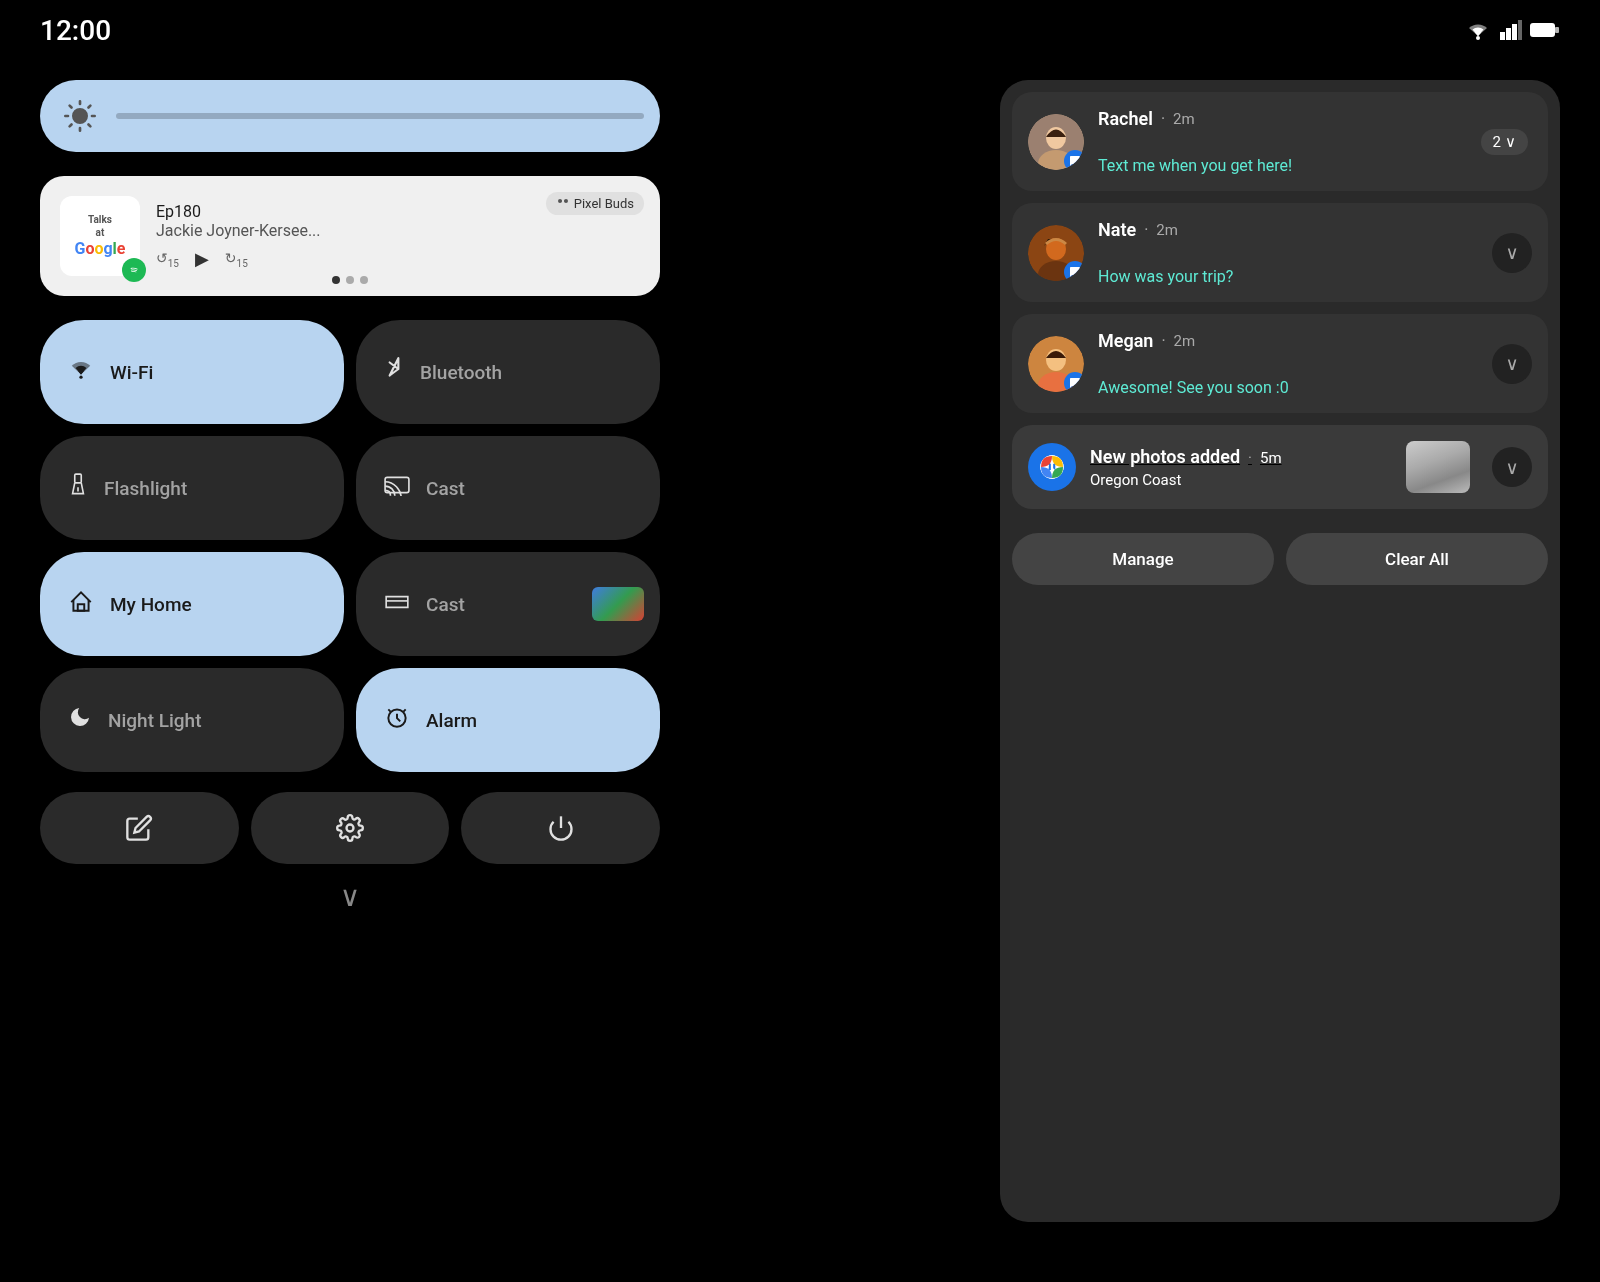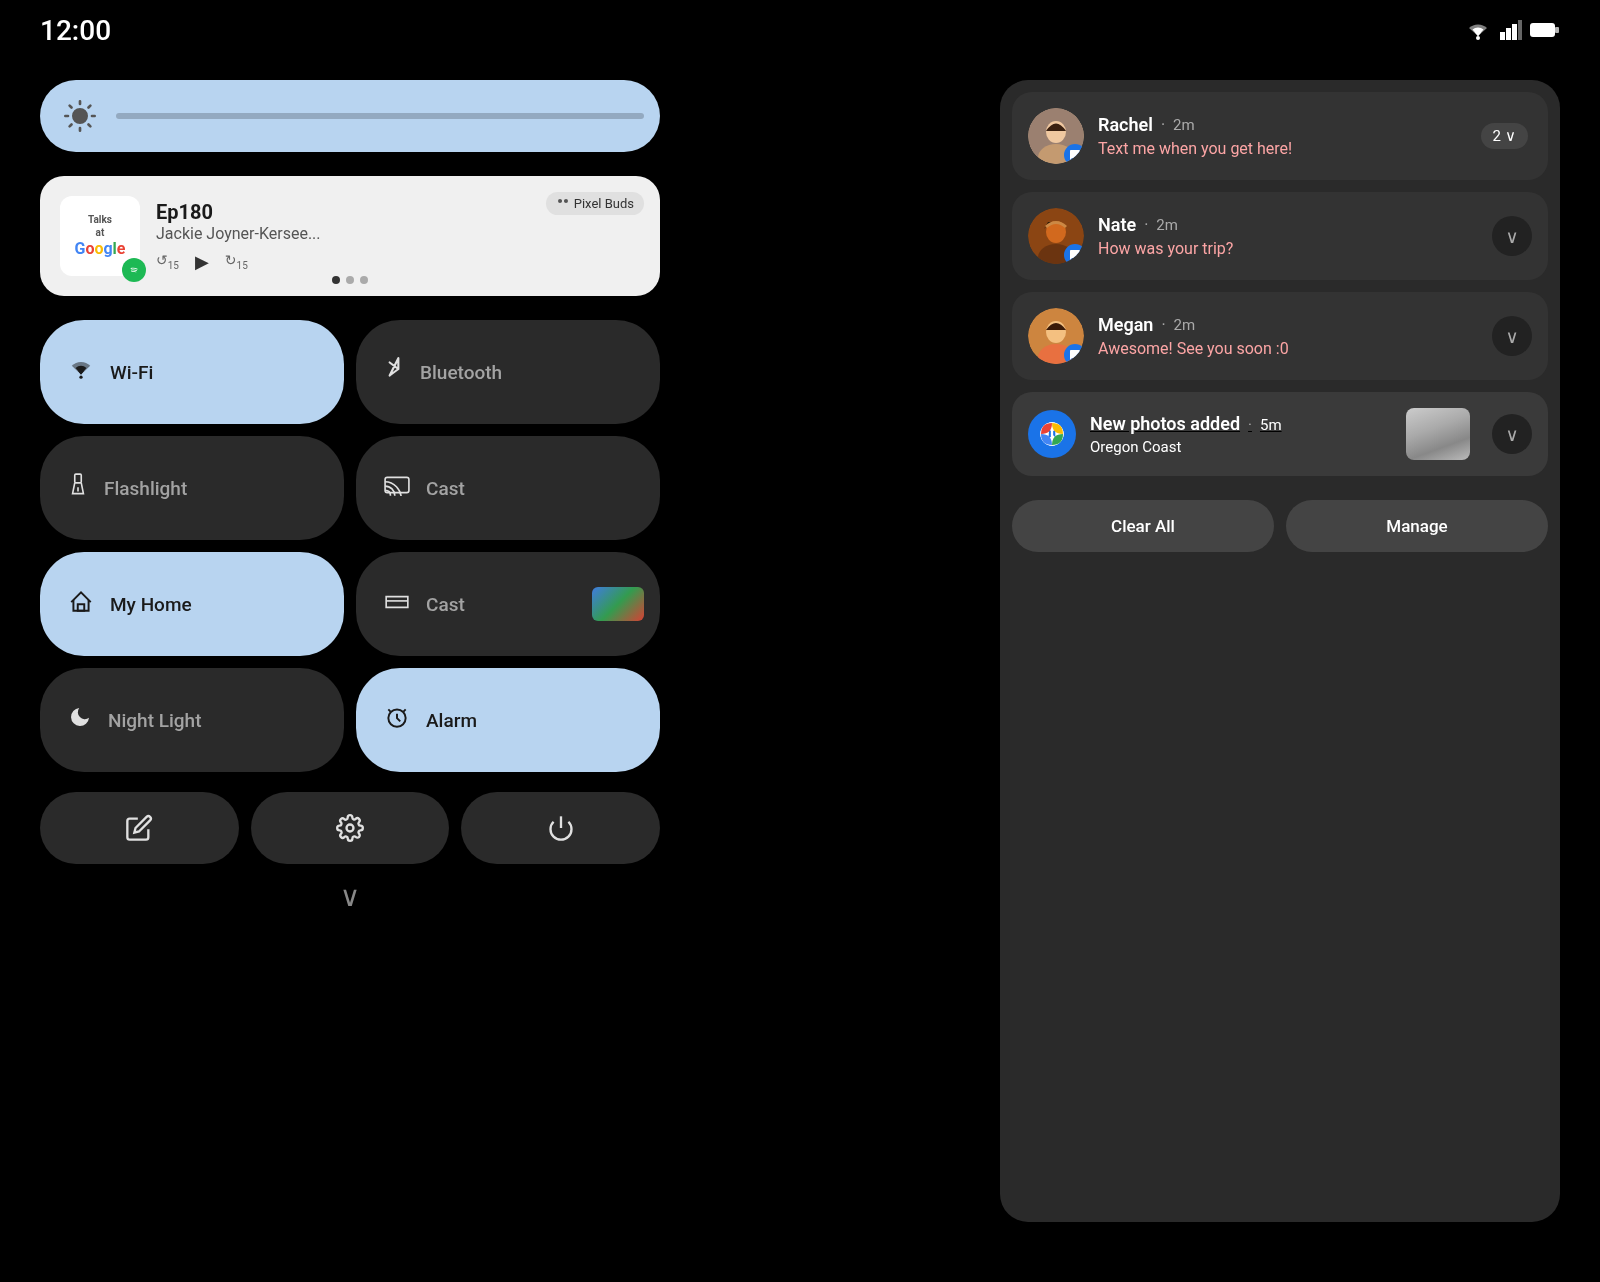--- a/index.html
+++ b/index.html
@@ -109,22 +109,22 @@
       background: #1DB954;
       border-radius: 50%;
       display: flex;
       align-items: center;
       justify-content: center;
     }
     .media-info {
       flex: 1;
     }
     .media-title {
-      font-size: 20px;
-      font-weight: 700;
+      font-size: 16px;
+      font-weight: 400;
       color: #1a1a1a;
     }
     .media-artist {
       font-size: 16px;
       color: #555;
     }
     .pixel-buds-badge {
       background: #e0e0e0;
       border-radius: 20px;
       padding: 4px 10px;
@@ -282,21 +282,22 @@
       font-size: 18px;
       font-weight: 600;
       color: #fff;
     }
     .notif-time {
       font-size: 15px;
       color: #aaa;
     }
     .notif-message {
       font-size: 16px;
-      color: #fca5a5;
+      color: #5eead4;
+      margin-top: 27px;
     }
     .notif-expand {
       width: 40px;
       height: 40px;
       background: #222;
       border-radius: 50%;
       display: flex;
       align-items: center;
       justify-content: center;
       color: #aaa;
@@ -674,17 +675,17 @@
         </div>
         <div class="photos-sub">Oregon Coast</div>
       </div>
       <div style="width:64px;height:52px;border-radius:8px;background:linear-gradient(160deg,#ccc 0%,#aaa 40%,#888 70%,#bbb 100%);flex-shrink:0;margin:0 8px;"></div>
       <div class="notif-expand">∨</div>
     </div>
 
   </div>
 
   <div class="notif-actions">
+    <div class="notif-action-btn">Manage</div>
     <div class="notif-action-btn">Clear All</div>
-    <div class="notif-action-btn">Manage</div>
   </div>
 
 </div>
 
 </body></html>

